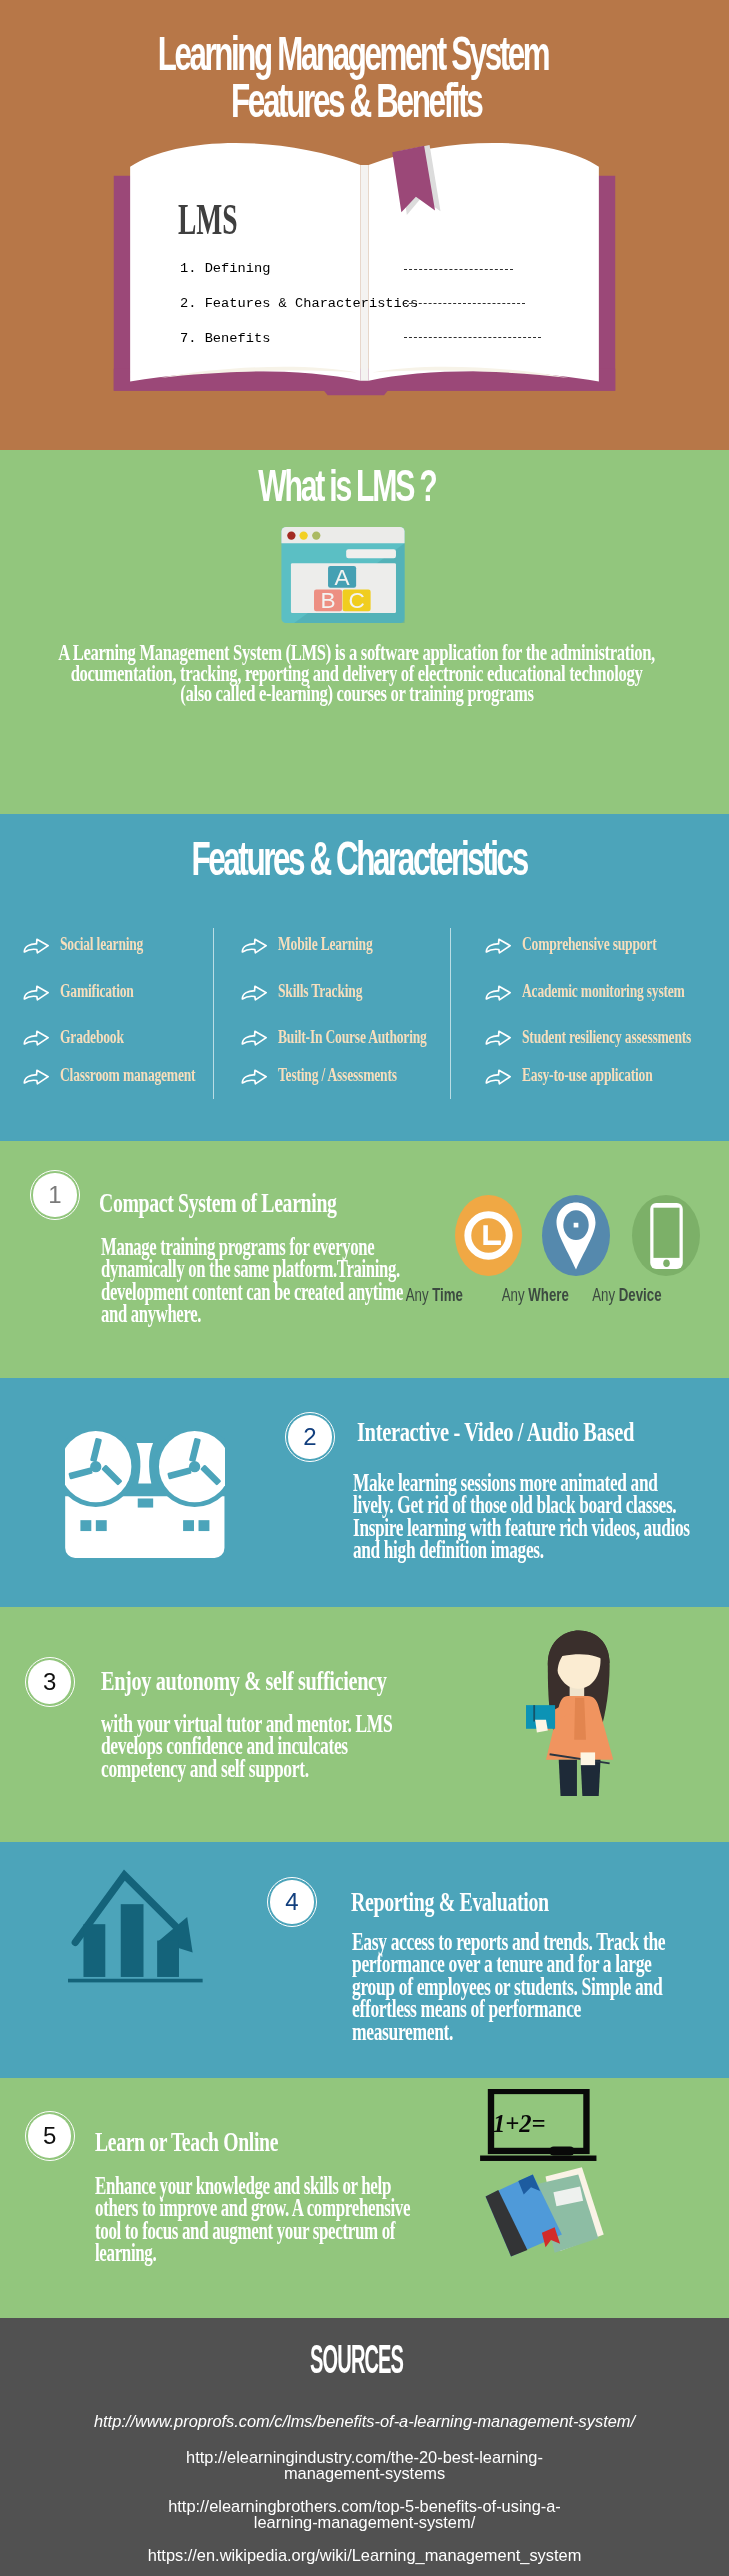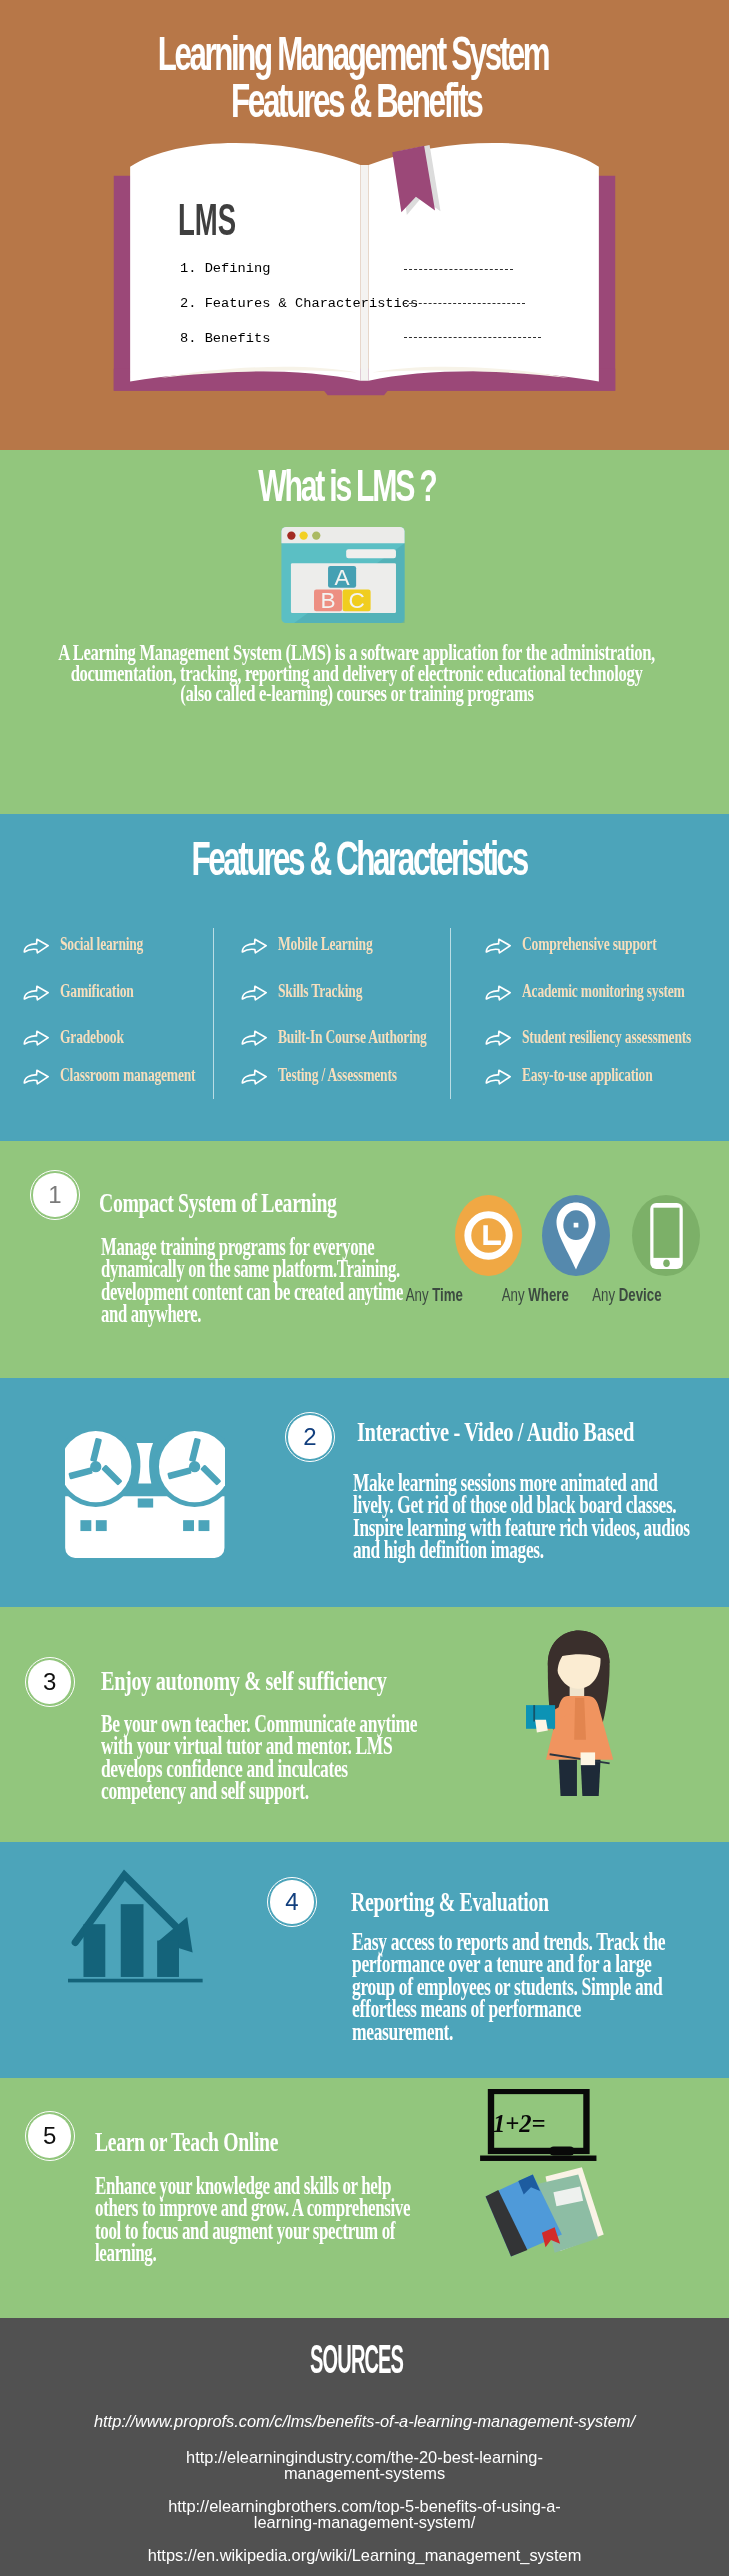--- a/index.html
+++ b/index.html
@@ -25,21 +25,21 @@
   
   .hero-title{position:absolute;left:-24px;right:0;top:30px;text-align:center;color:#fff;}
   .hero-title div{font-size:48px;line-height:47px;height:47px;letter-spacing:-3.6px;}
   .hero-title div:nth-child(1) .cond{transform:scaleX(.6512);}
   .hero-title div:nth-child(2) .cond{transform:scaleX(.6553);}
   .hero-title div:nth-child(2){margin-left:7.3px;}
 
   
   .book{position:absolute;left:0;top:0;width:729px;height:450px;}
   .book svg{position:absolute;left:0;top:0;}
-  .book-head{position:absolute;left:178px;top:198px;color:#3f3f3f;font-family:Liberation Sans, sans-serif;
+  .book-head{position:absolute;left:178px;top:198px;color:#3f3f3f;font-family:Liberation Serif, serif;
              font-weight:bold;font-size:44px;line-height:44px;}
   .book-head span{display:inline-block;transform:scaleX(.626);transform-origin:left center;}
   .book-list{position:absolute;left:180px;top:262px;width:200px;}
   .book-list div{font-family:Liberation Mono, monospace;font-size:13.7px;color:#000000;line-height:14.6px;margin-bottom:20.5px;white-space:nowrap;}
   .book-rules{position:absolute;left:404px;top:269px;width:182px;}
   .book-rules div{border-top:1.8px dashed #2f2f2f;height:0;margin-bottom:33px;}
 
   
   .h2{color:#fff;text-align:center;}
   .what-title{position:absolute;left:-36px;right:0;top:11px;font-size:44px;letter-spacing:-3.3px;}
@@ -144,21 +144,21 @@
         <path d="M625 415 C 551 401, 461 399, 409 409 C 471 405, 561 407, 625 415 Z" fill="#f7f3e8"></path>
 
         <path d="M438 166 L472 159 L484 232 L463 217 L447 236 Z" fill="#dcdcdc"></path>
 
         <path d="M431 167 L466 160 L478 231 L457 216 L441 233 Z" fill="#9b4878"></path>
       </svg>
       <div class="book-head"><span>LMS</span></div>
       <div class="book-list">
           <div>1. Defining</div>
           <div>2. Features &amp; Characteristics</div>
-          <div>8. Benefits</div>
+          <div>7. Benefits</div>
         </div>
       <div class="book-rules">
           <div style="width: 109px;"></div>
           <div style="width: 121px;"></div>
           <div style="width: 137px;"></div>
         </div>
     </div>
   </section>
 
   <section class="s-what">
@@ -355,21 +355,20 @@
       </svg>
     </div>
   </section>
 
   <section class="s-b3">
     <div class="num n-black" style="left:24.6px;top:50px">
         <span>3</span>
       </div>
     <div class="btitle" style="left:101px;top:60px"><span class="cser bt">Enjoy autonomy &amp; self sufficiency</span></div>
     <div class="bbody" style="left:101px;top:105px">
-        <div><span class="cser">Be your own teacher. Communicate anytime</span></div>
         <div><span class="cser">with your virtual tutor and mentor. LMS</span></div>
         <div><span class="cser">develops confidence and inculcates</span></div>
         <div><span class="cser">competency and self support.</span></div>
       </div>
     <div class="woman-icon">
       <svg width="100" height="173" viewBox="0 0 110 190">
         <path d="M24 42 C 24 16, 44 6, 58 6 C 76 6, 92 18, 92 44 C 92 70, 88 96, 82 116 L 30 116 C 24 94, 24 62, 24 42 Z" fill="#3a2f2c"></path>
         <rect x="48" y="60" width="16" height="28" fill="#efe4cd"></rect>
         <path d="M32 36 C 32 20, 44 12, 57 12 C 72 12, 82 22, 82 38 C 82 56, 72 70, 57 70 C 42 70, 32 54, 32 36 Z" fill="#fbecd2"></path>
         <path d="M24 44 C 24 16, 44 6, 58 6 C 76 6, 92 18, 92 42 C 78 32, 62 30, 40 34 C 36 40, 34 48, 35 56 C 30 54, 25 50, 24 44 Z" fill="#3a2f2c"></path>

